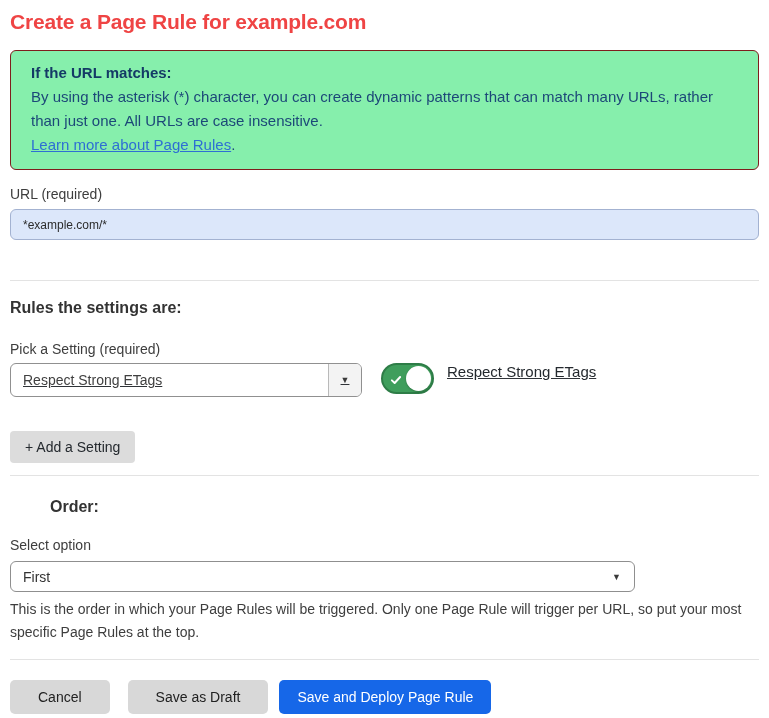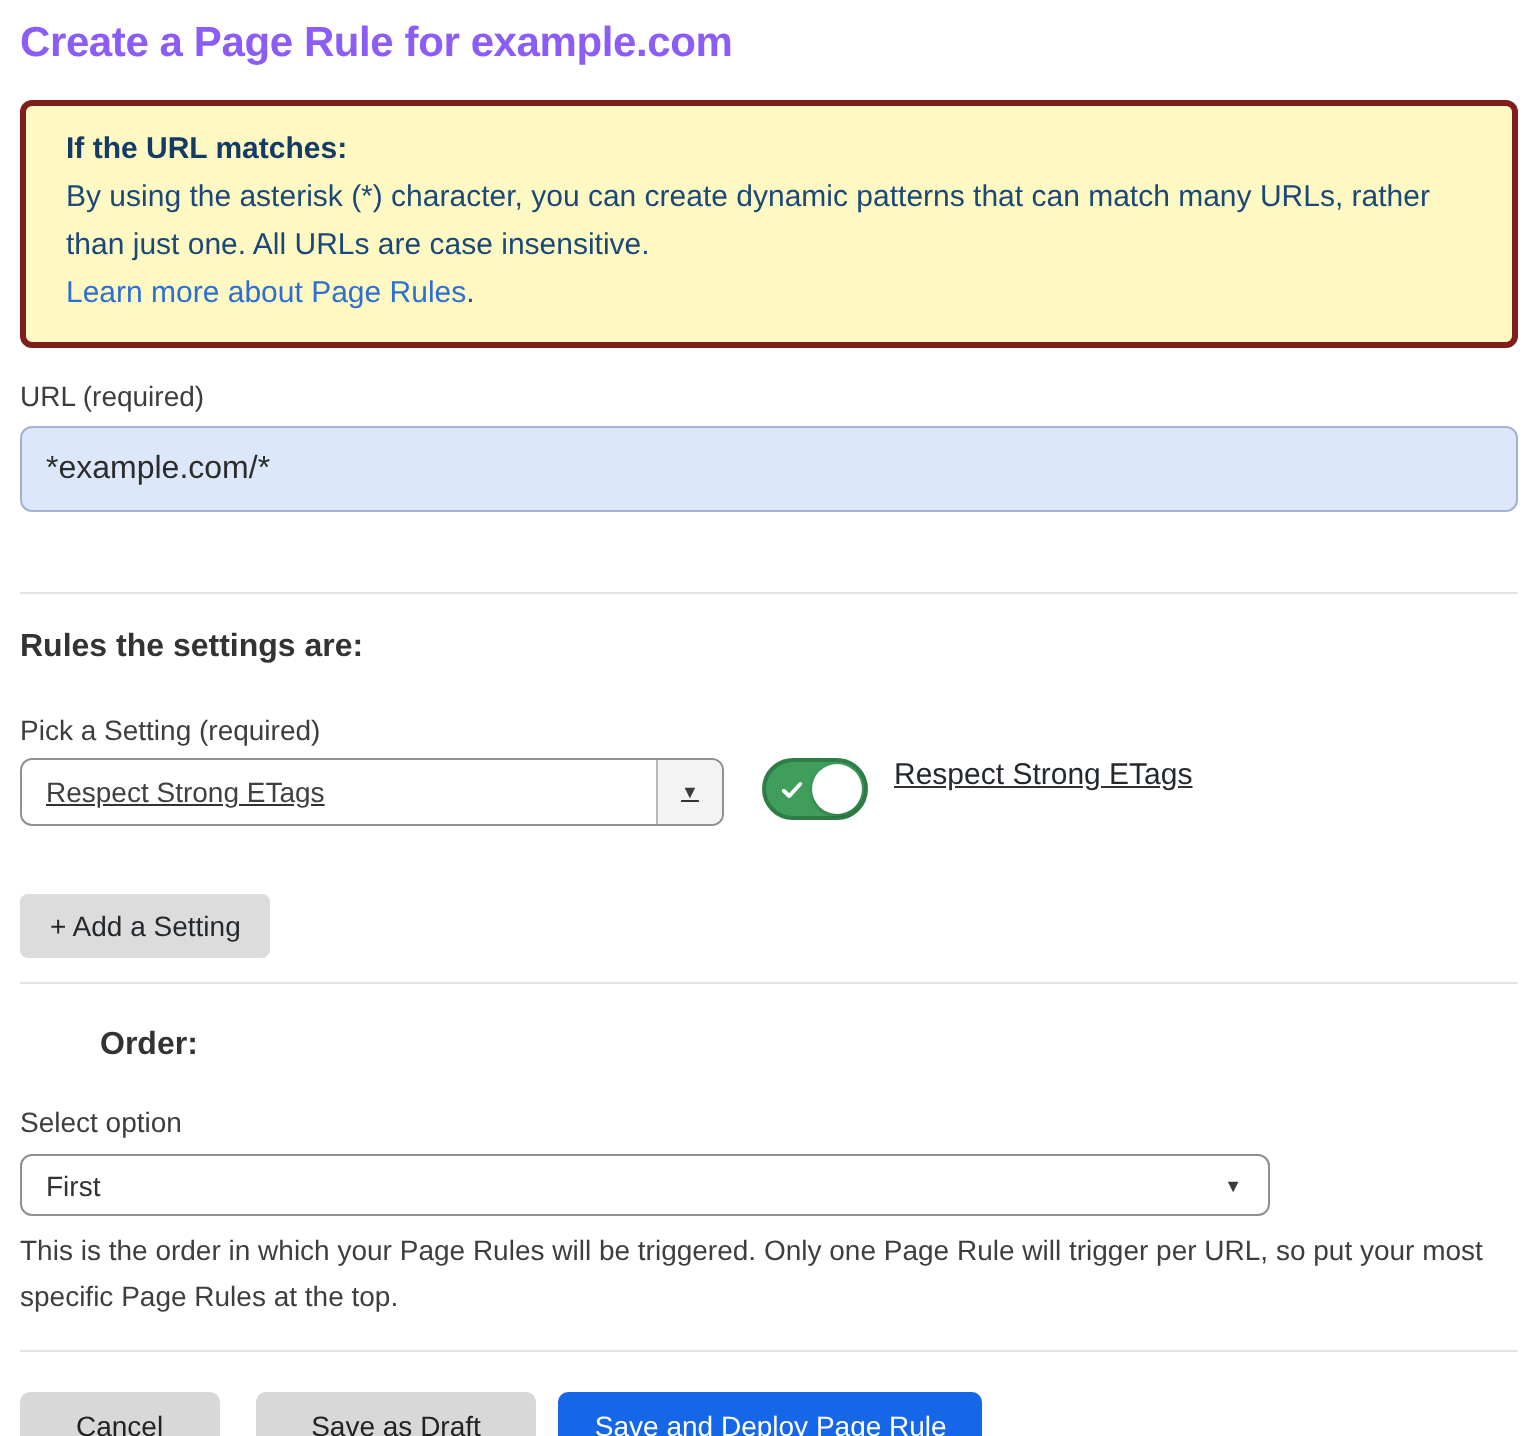--- a/index.html
+++ b/index.html
@@ -9,64 +9,65 @@
     height: 718px;
     font-family: "Liberation Sans", "DejaVu Sans", sans-serif;
     color: #2f3338;
     overflow: hidden;
   }
   .container { padding: 8px 10px 16px 10px; }
 
   .page-title {
     font-size: 21px;
     font-weight: 700;
-    color: #8b5cf6;
+    color: #ef4444;
     letter-spacing: -0.2px;
     margin-top: 2px;
   }
 
   
   .info-box {
     margin-top: 16px;
-    background: #fef9c3;
-    border: 3px solid #7f1d1d;
+    background: #86efac;
+    border: 1px solid #7f1d1d;
     border-radius: 6px;
     padding: 10px 20px 12px 20px;
     color: #1c4878;
     font-size: 15px;
     line-height: 24px;
   }
   .info-heading { font-weight: 700; color: #143a66; }
   .info-body { }
   .info-link-line { }
   .info-link {
     color: #2e6fd3;
+    text-decoration: underline;
     cursor: pointer;
   }
   .info-link-suffix { color: #1c4878; }
 
   
   .field-label {
     font-size: 14px;
     color: #3d3d3d;
     margin-top: 16px;
   }
 
   
   .url-input {
     display: block;
     width: 749px;
-    height: 43px;
+    height: 31px;
     margin-top: 7px;
     background: #dce7fa;
     border: 1px solid #a3b2d1;
     border-radius: 6px;
     padding: 0 12px;
     font-family: "Liberation Sans", "DejaVu Sans", sans-serif;
-    font-size: 16px;
+    font-size: 12px;
     color: #2c2c2c;
     outline: none;
   }
 
   .divider {
     border: none;
     border-top: 1px solid #e3e3e3;
     margin-top: 40px;
   }
   .divider-2 { border: none; border-top: 1px solid #e3e3e3; margin-top: 12px; }

